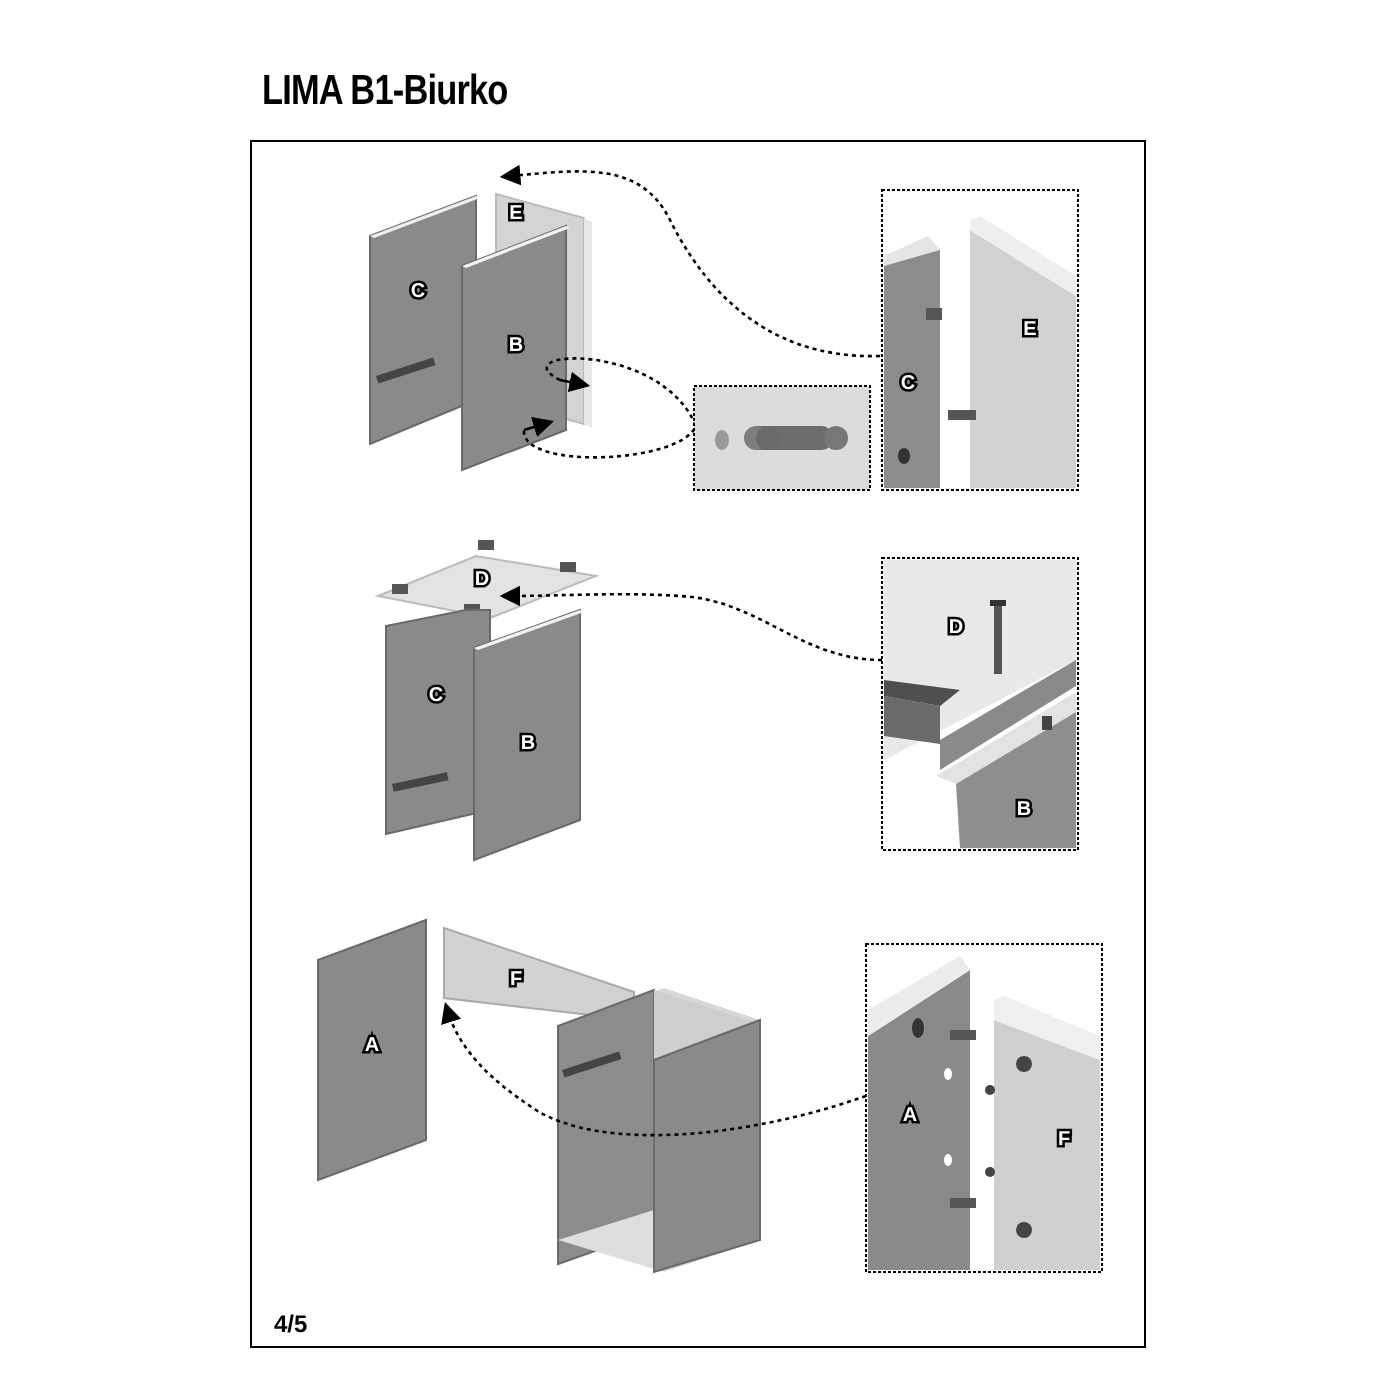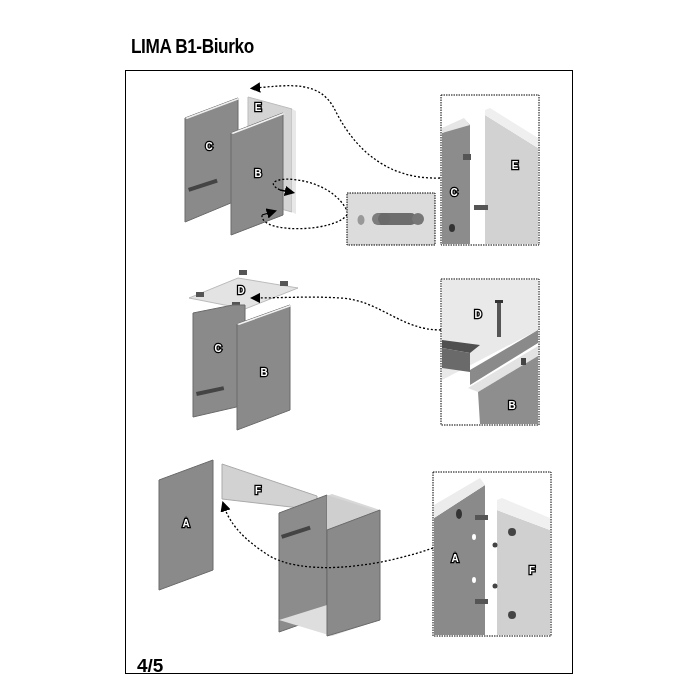--- a/index.html
+++ b/index.html
@@ -1,19 +1,19 @@
 <!DOCTYPE html>
 <html><head>
 <meta charset="utf-8">
 <style>
   html, body { margin:0; padding:0; background:#ffffff; }
   body { width:700px; height:700px; position:relative; overflow:hidden; font-family:"Liberation Sans", sans-serif; }
   .title { position:absolute; left:131px; top:34px; font-family:"Liberation Sans", sans-serif; font-weight:bold; font-size:21px; letter-spacing:-0.5px; color:#000; transform:scaleX(0.82); transform-origin:left top; }
   .frame { position:absolute; left:125px; top:70px; width:448px; height:604px; border:1.5px solid #000; box-sizing:border-box; }
-  .pageno { position:absolute; left:137px; top:655px; font-weight:bold; font-size:19px; color:#000; }
+  .pageno { position:absolute; left:137px; top:655px; font-weight:bold; font-size:12px; color:#000; }
   svg.drawing { position:absolute; left:0; top:0; }
   .lbl { font-family:"Liberation Sans", sans-serif; font-weight:bold; font-size:10px; fill:#fff; stroke:#000; stroke-width:2.6px; paint-order:stroke; text-anchor:middle; dominant-baseline:central; }
 </style>
 </head>
 <body>
 
 <div class="title">LIMA  B1-Biurko</div>
 <div class="frame"></div>
 <div class="pageno">4/5</div>
 

